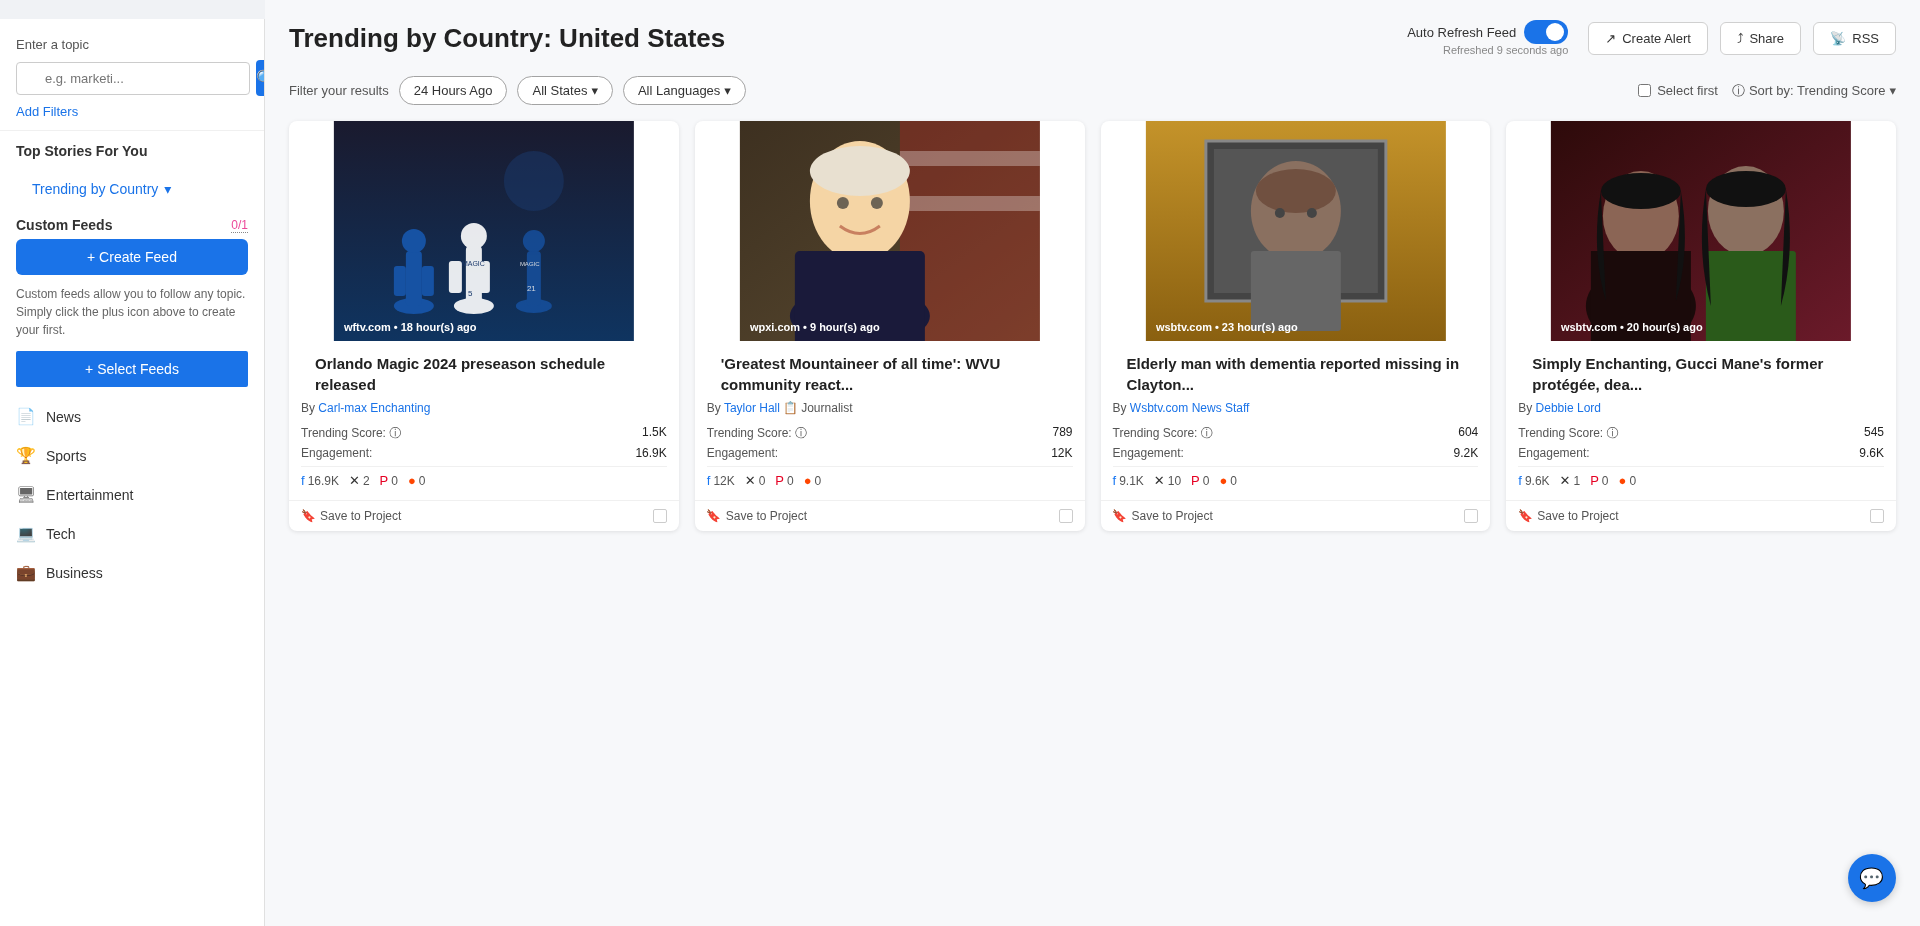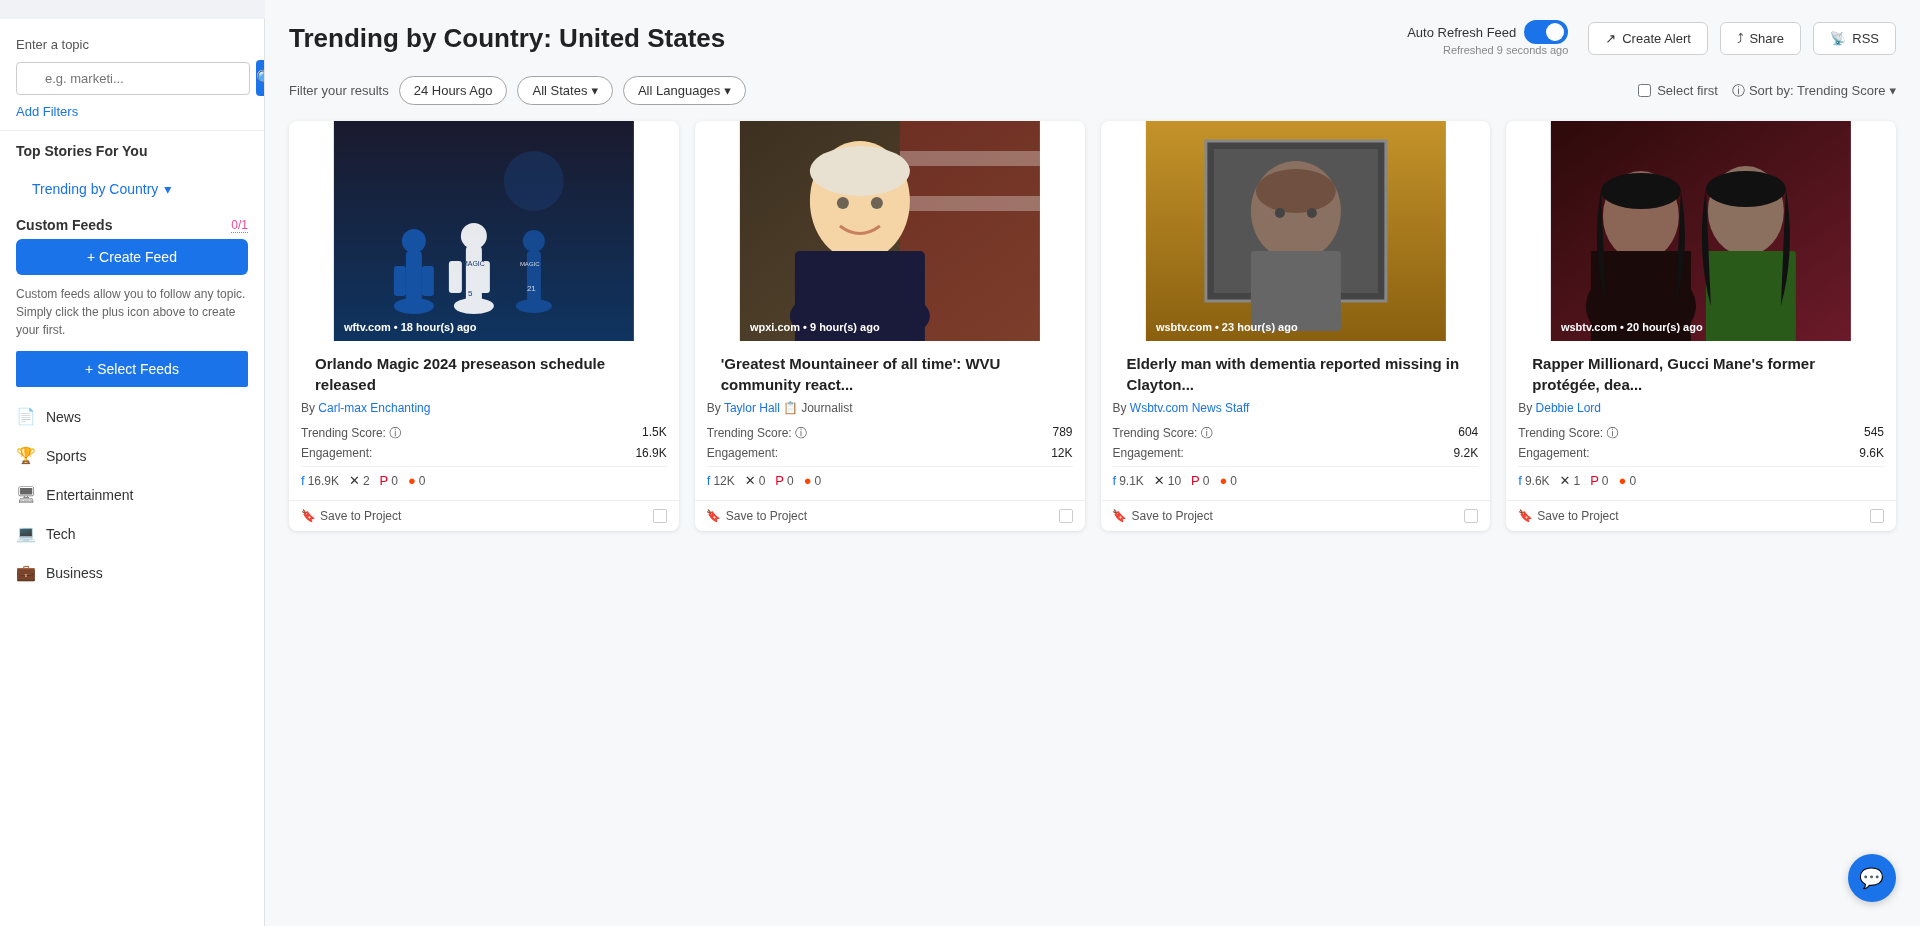--- a/index.html
+++ b/index.html
@@ -698,21 +698,21 @@
     <ellipse cx="195" cy="90" rx="38" ry="45" fill="#8b7060"></ellipse>
     <rect x="155" y="130" width="90" height="100" fill="#2a5a1a" rx="3"></rect>
 
     <ellipse cx="195" cy="68" rx="40" ry="18" fill="#111"></ellipse>
     <path d="M155 68 Q145 130 160 185" fill="#111"></path>
     <path d="M235 68 Q245 130 230 185" fill="#111"></path>
     <text x="10" y="210" font-size="11" fill="white" font-family="Arial" font-weight="bold">wsbtv.com • 20 hour(s) ago</text>
   </svg>
     </div>
     <div class="card-body">
-      <div class="card-title">Rapper Millionard, Gucci Mane's former protégée, dea...</div>
+      <div class="card-title">Simply Enchanting, Gucci Mane's former protégée, dea...</div>
       <div class="card-author">
         By <a href="#">Debbie Lord</a>
         
       </div>
       <div class="card-stats">
         <span>Trending Score: <span>ⓘ</span></span>
         <span class="card-stats-value">545</span>
       </div>
       <div class="card-stats">
         <span>Engagement:</span>

